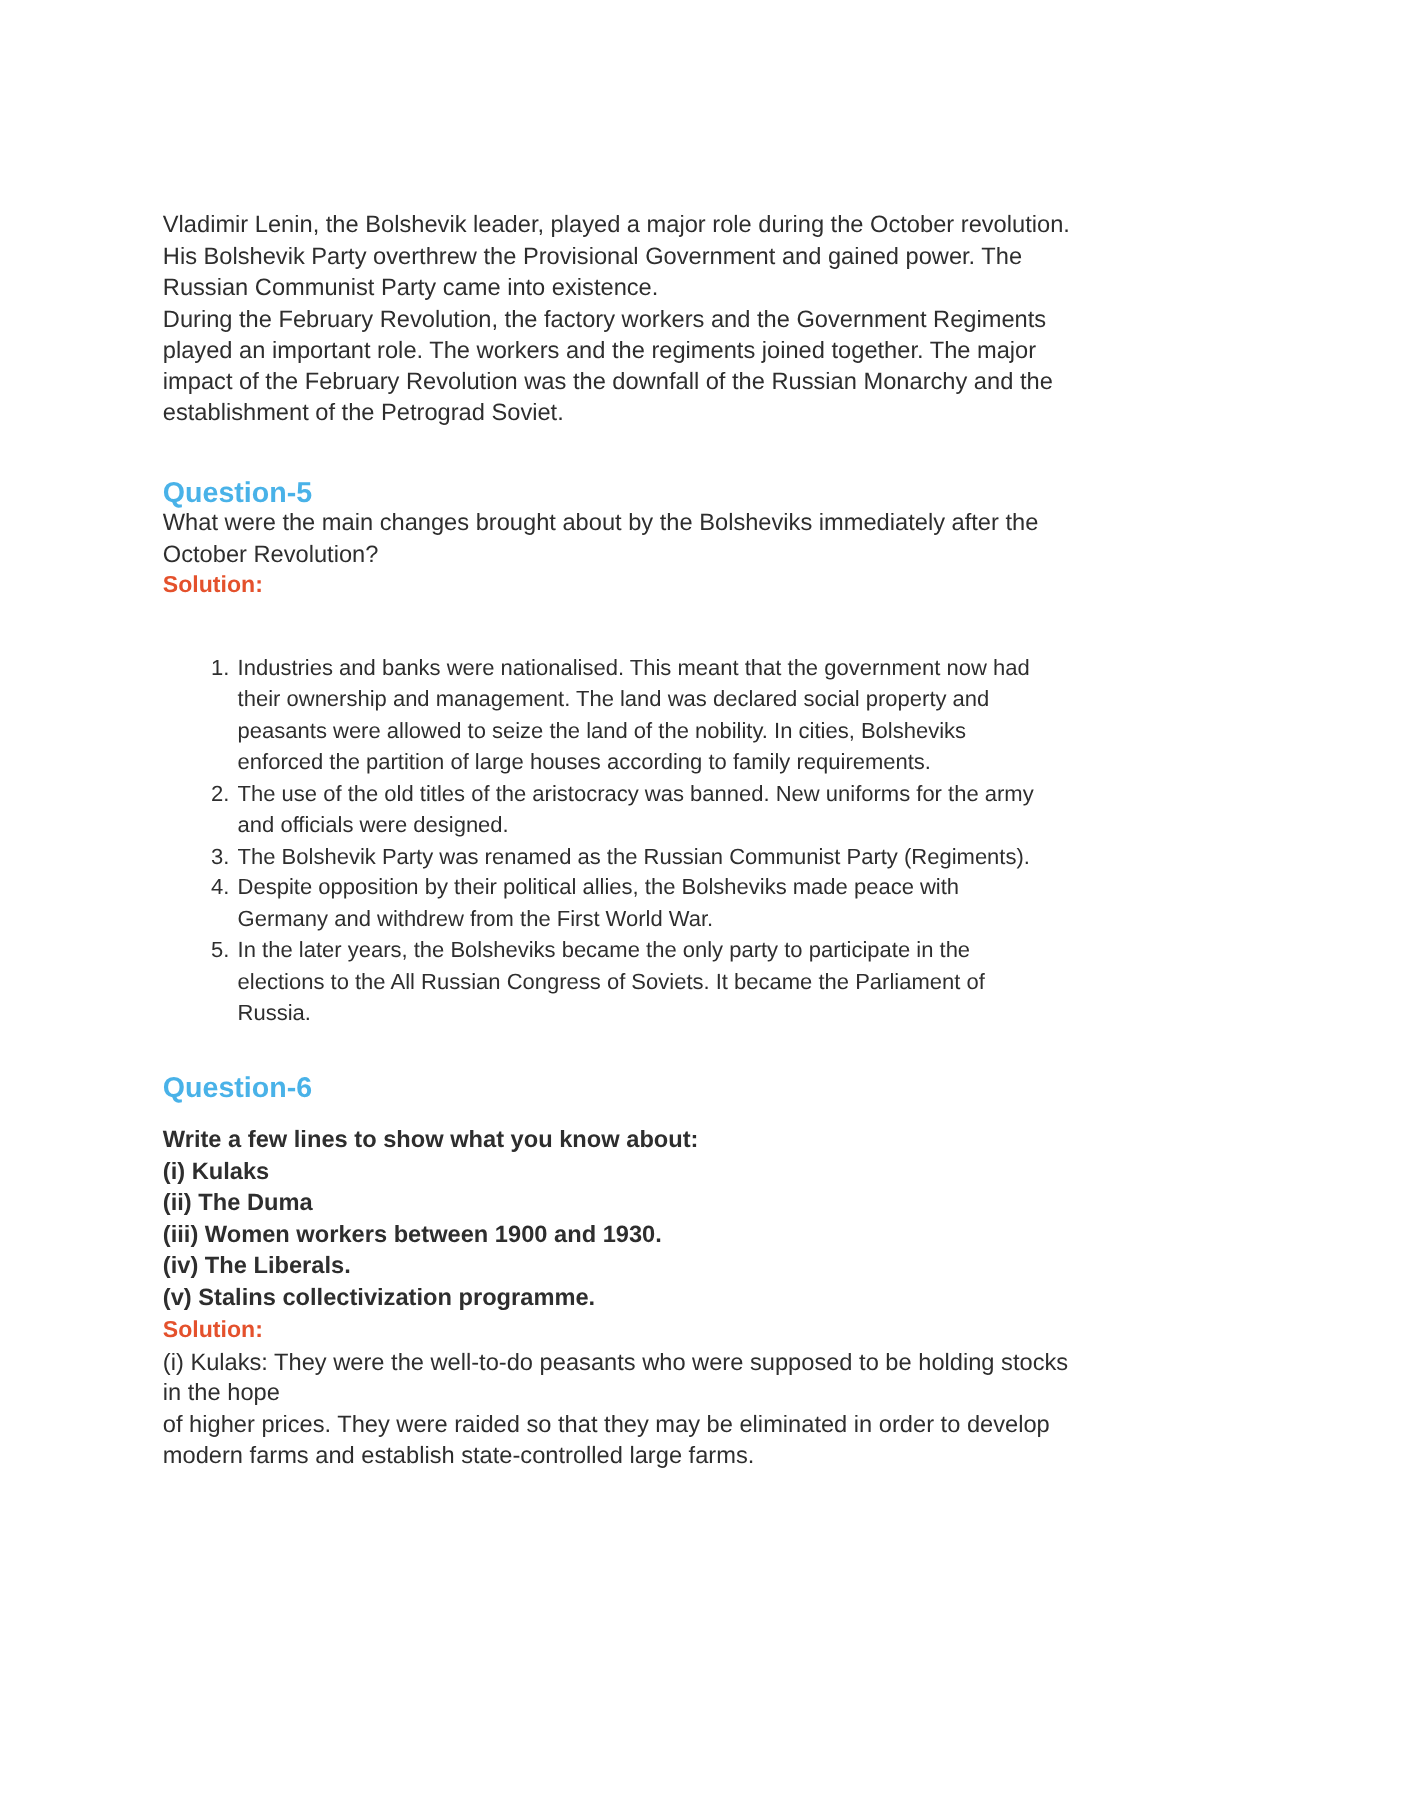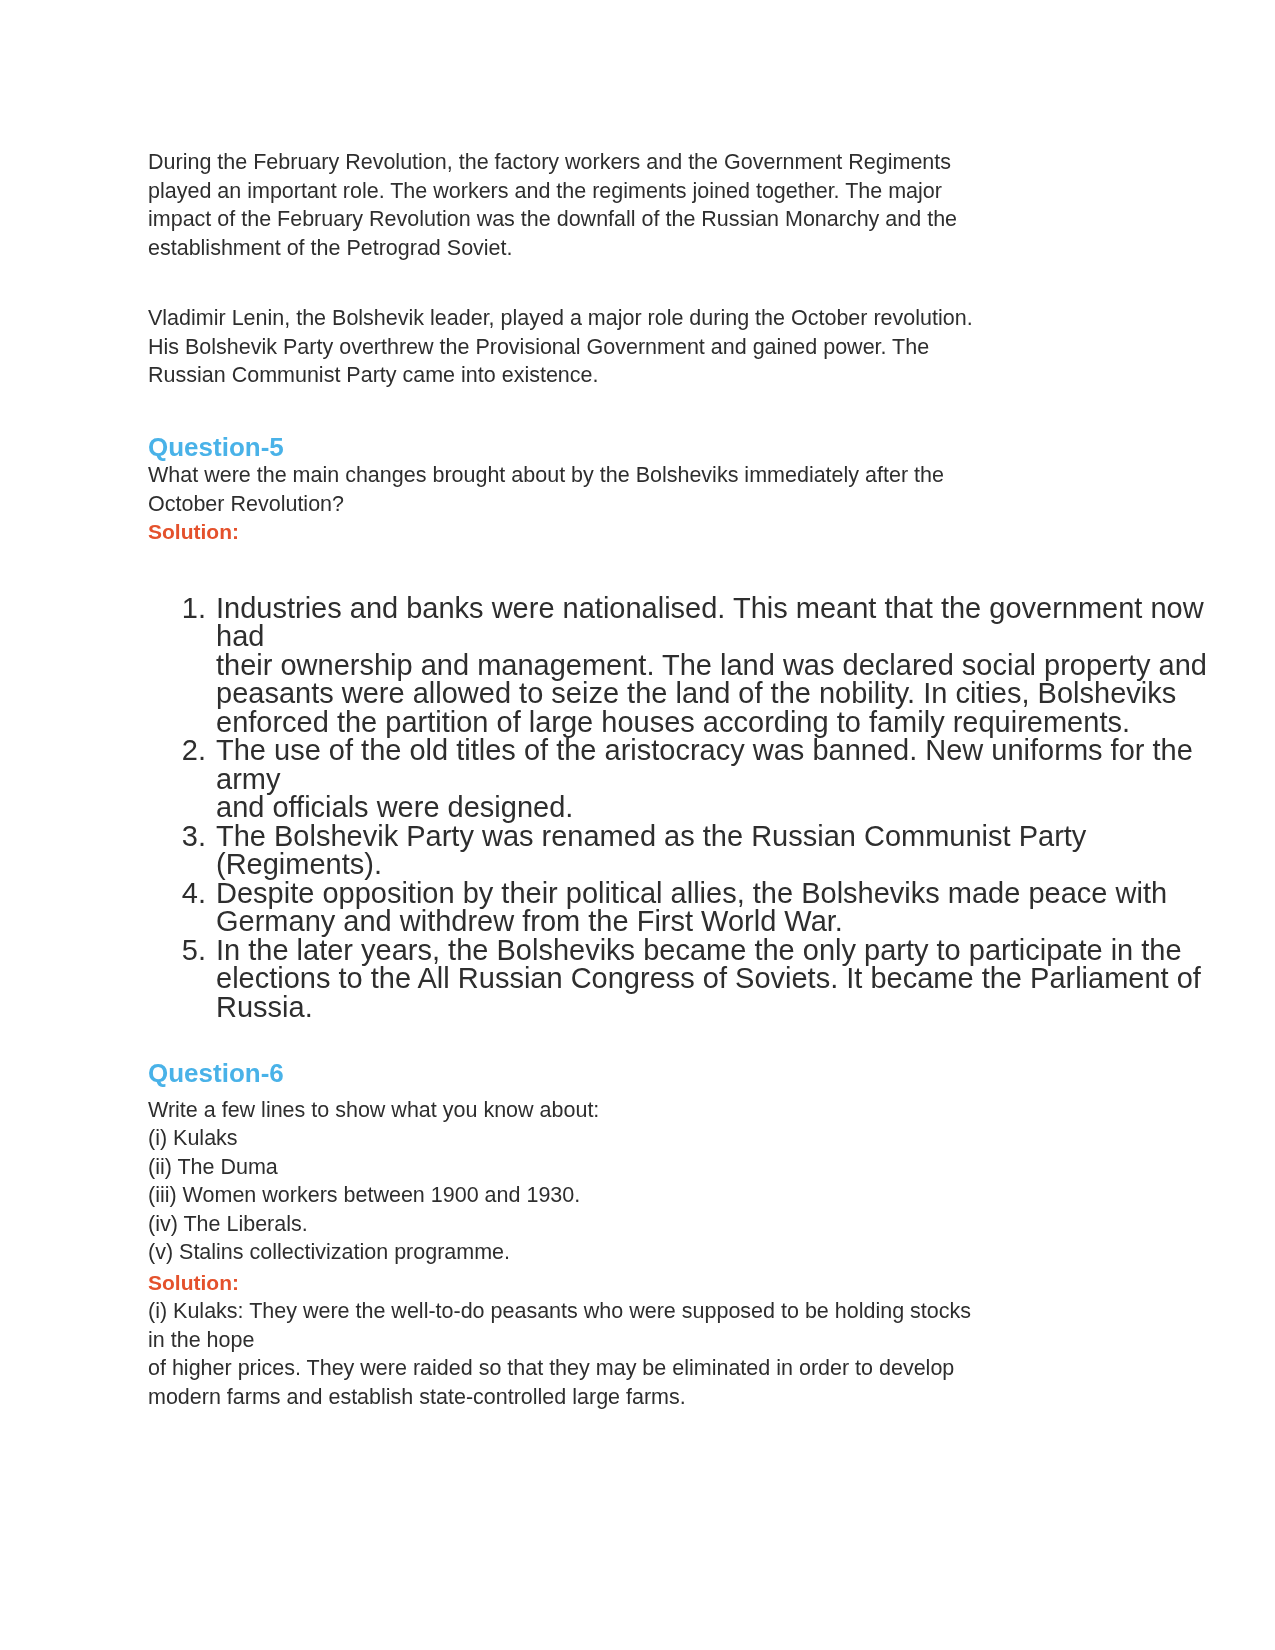--- a/index.html
+++ b/index.html
@@ -37,51 +37,51 @@
   }
   .q5-label    { margin-top: 43px; }
   .q6-label    { margin-top: 38px; }
   .sol-label {
     font-size: 21px;
     line-height: 28.5px;
     font-weight: bold;
     color: #e4512c;
     margin: 0;
   }
-  .q6-question { margin-top: 8px; }
+  .q6-question { margin-top: 20px; font-weight: bold; }
   .q6-sol-label{ margin-top: 2px; }
   ol.points {
     margin: 0;
     margin-top: 47px;
     padding: 0 0 0 66px;
   }
   ol.points li {
-    font-size: 29px;
+    font-size: 20px;
     line-height: 28.5px;
     margin: 0;
     padding-left: 2px;
   }
   ol.points li .li-text {
     white-space: pre-line;
   }
   .sol6b { margin-top: 41px; }
 </style>
 </head>
 <body>
 
 <div class="page">
 
+  <p class="txt para2">Vladimir Lenin, the Bolshevik leader, played a major role during the October revolution.
+His Bolshevik Party overthrew the Provisional Government and gained power. The
+Russian Communist Party came into existence.</p>
+
   <p class="txt para1">During the February Revolution, the factory workers and the Government Regiments
 played an important role. The workers and the regiments joined together. The major
 impact of the February Revolution was the downfall of the Russian Monarchy and the
 establishment of the Petrograd Soviet.</p>
-
-  <p class="txt para2">Vladimir Lenin, the Bolshevik leader, played a major role during the October revolution.
-His Bolshevik Party overthrew the Provisional Government and gained power. The
-Russian Communist Party came into existence.</p>
 
   <h2 class="q-label q5-label">Question-5</h2>
 
   <p class="txt">What were the main changes brought about by the Bolsheviks immediately after the
 October Revolution?</p>
 
   <h3 class="sol-label">Solution:</h3>
 
 
   <ol class="points">

